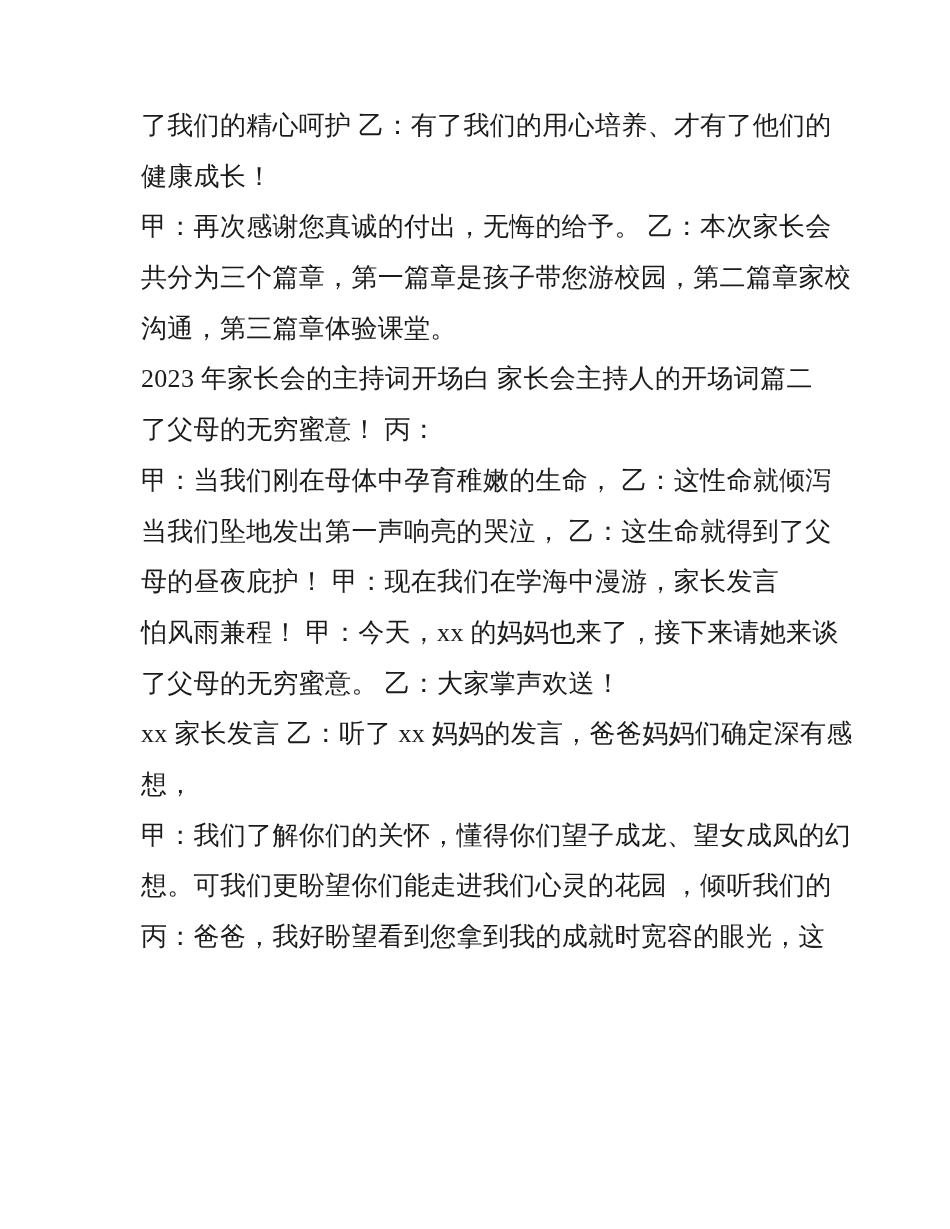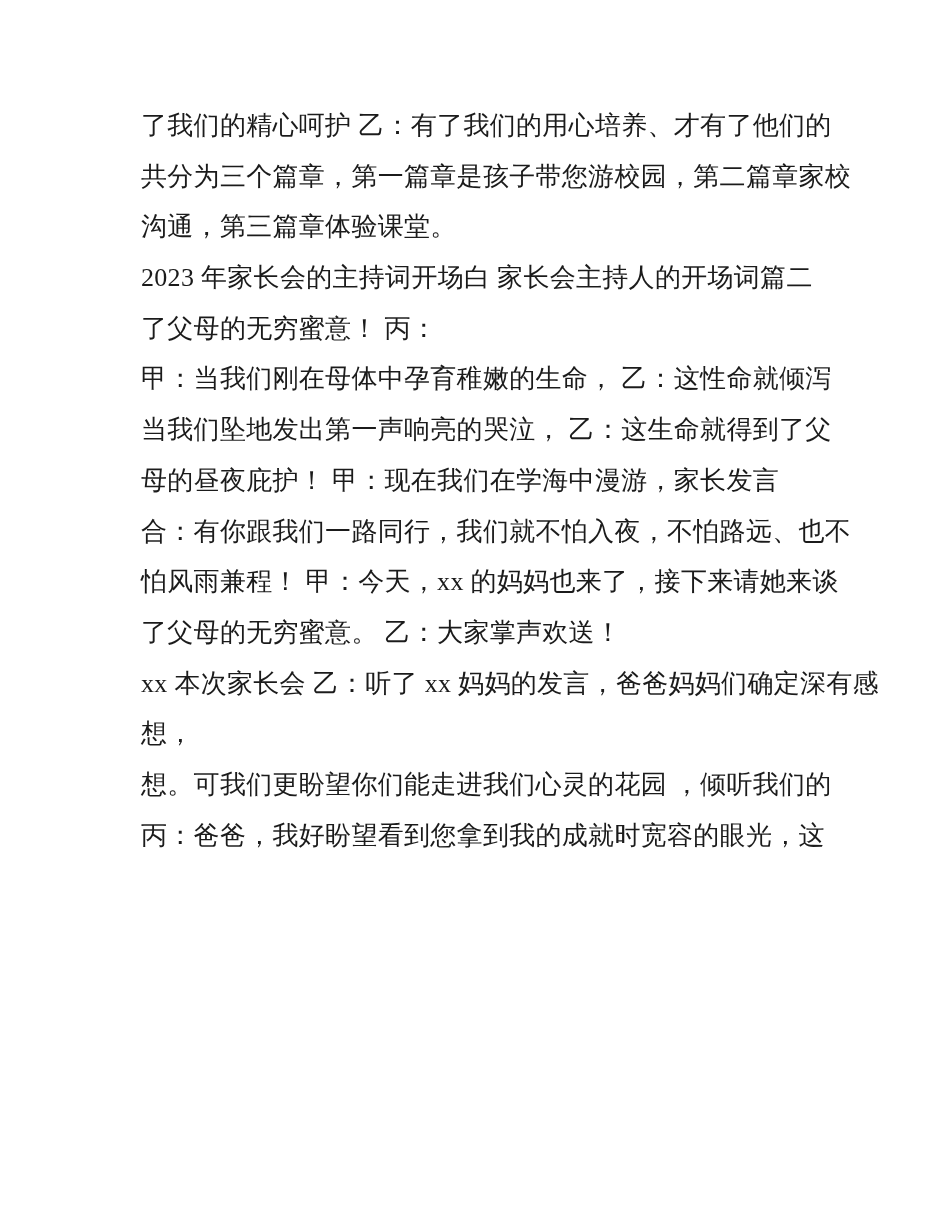--- a/index.html
+++ b/index.html
@@ -34,28 +34,30 @@
     letter-spacing: 0.3px;
     overflow: visible;
   }
 </style>
 </head>
 <body style="background: rgb(255, 255, 255);">
 
 <div class="page">
   <div class="doc" id="doc-body" style="color: rgb(27, 27, 27);">
       <div class="line">了我们的精心呵护 乙：有了我们的用心培养、才有了他们的</div>
+      <div class="line">健康成长！</div>
+      <div class="line">甲：再次感谢您真诚的付出，无悔的给予。 乙：本次家长会</div>
       <div class="line">共分为三个篇章，第一篇章是孩子带您游校园，第二篇章家校</div>
       <div class="line">沟通，第三篇章体验课堂。</div>
       <div class="line">2023 年家长会的主持词开场白 家长会主持人的开场词篇二</div>
       <div class="line">了父母的无穷蜜意！ 丙：</div>
       <div class="line">甲：当我们刚在母体中孕育稚嫩的生命， 乙：这性命就倾泻</div>
       <div class="line">当我们坠地发出第一声响亮的哭泣， 乙：这生命就得到了父</div>
       <div class="line">母的昼夜庇护！ 甲：现在我们在学海中漫游，家长发言</div>
-      <div class="line">合：有你跟我们一路同行，我们就不怕入夜，不怕路远、也不</div>
       <div class="line">怕风雨兼程！ 甲：今天，xx 的妈妈也来了，接下来请她来谈</div>
       <div class="line">了父母的无穷蜜意。 乙：大家掌声欢送！</div>
-      <div class="line">xx 本次家长会 乙：听了 xx 妈妈的发言，爸爸妈妈们确定深有感</div>
+      <div class="line">xx 家长发言 乙：听了 xx 妈妈的发言，爸爸妈妈们确定深有感</div>
       <div class="line">想，</div>
+      <div class="line">甲：我们了解你们的关怀，懂得你们望子成龙、望女成凤的幻</div>
       <div class="line">想。可我们更盼望你们能走进我们心灵的花园 ，倾听我们的</div>
       <div class="line">丙：爸爸，我好盼望看到您拿到我的成就时宽容的眼光，这</div>
     </div>
 </div>
 
 </body></html>

